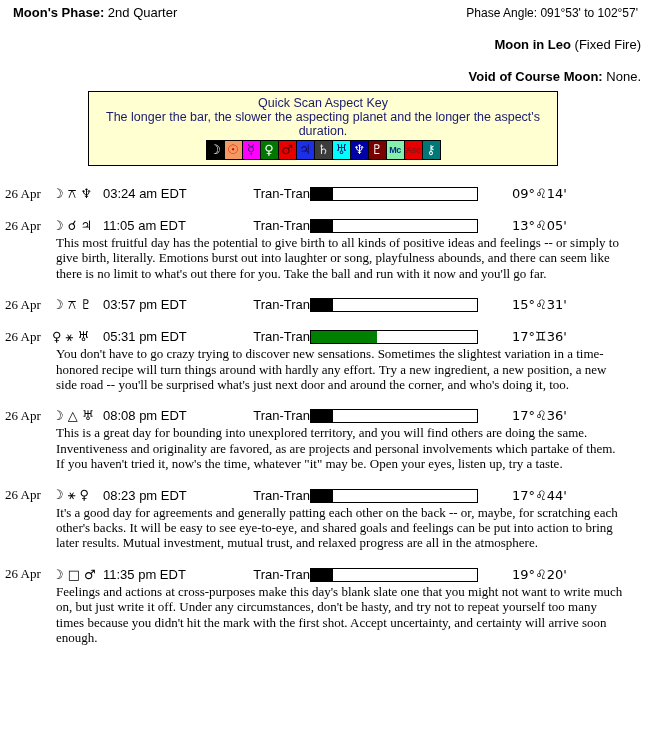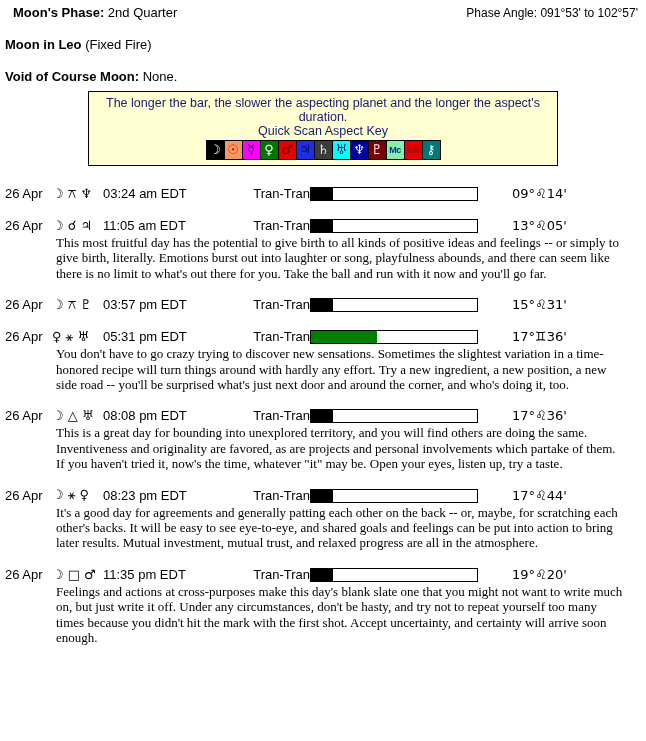--- a/index.html
+++ b/index.html
@@ -7,21 +7,21 @@
     width:646px;height:741px;
     background:#ffffff;color:#000;
     font-family:"Liberation Sans","DejaVu Sans",sans-serif;
     font-size:13px;
     overflow:hidden;
   }
   .page{padding:3px 5px 0 5px;position:relative;}
   b{font-weight:bold;}
   .topline{display:flex;justify-content:space-between;align-items:flex-start;margin-top:2px;padding-left:8px;}
   .phase-angle{font-size:12px;padding-right:3px;padding-top:1px;}
-  .hline{margin-top:17px;}
+  .hline{margin-top:17px;text-align:right;}
   .aspects-title{margin-top:33px;text-align:center;font-weight:bold;font-size:15px;}
   .key-box{
     width:468px;margin:7px auto 0 auto;
     border:1px solid #000;
     text-align:center;
     padding:4px 0 5px 0;
     font-size:12.5px;
   }
   .key-strip{
     display:inline-flex;
@@ -35,21 +35,21 @@
     width:17px;height:18px;
     display:flex;align-items:center;justify-content:center;
     font-family:"DejaVu Sans",sans-serif;
     font-size:13px;font-weight:bold;line-height:18px;
     overflow:hidden;
   }
   .key-tile.txt{font-family:"Liberation Sans",sans-serif;font-size:9px;letter-spacing:-0.5px;}
   .aspect-list{margin-top:19px;}
   .aspect-block{margin-bottom:15px;}
   .aspect-row{display:flex;align-items:center;height:17px;}
-  .col-date{width:47px;flex:none;}
+  .col-date{width:47px;flex:none;font-family:Liberation Serif, serif;}
   .col-sym{width:51px;flex:none;display:flex;gap:4px;font-family:"DejaVu Sans",sans-serif;font-size:13px;}
   .col-time{width:97px;flex:none;}
   .col-type{width:110px;flex:none;text-align:right;}
   .bar{
     width:166px;height:12px;flex:none;
     border:1px solid #000;background:#fff;
     position:relative;align-self:center;margin-top:1px;
   }
   .bar-fill{display:block;height:100%;width:0;}
   .col-deg{margin-left:34px;white-space:nowrap;}
@@ -77,22 +77,22 @@
     <span>(Fixed Fire)</span>
   </div>
 
   <div class="hline">
     <b>Void of Course Moon:</b>
     <span>None.</span>
   </div>
 
 
   <div class="key-box" id="key-box" style="background: rgb(255, 255, 210); color: rgb(25, 25, 112);">
+    <div>Quick Scan Aspect Key</div>
     <div>The longer the bar, the slower the aspecting planet and the longer the aspect's duration.</div>
-    <div>Quick Scan Aspect Key</div>
     <div class="key-strip" id="key-strip">
         <span class="key-tile" style="background: rgb(0, 0, 0); color: rgb(255, 255, 255);">☽</span>
         <span class="key-tile" style="background: rgb(242, 154, 98); color: rgb(224, 0, 0);">☉</span>
         <span class="key-tile" style="background: rgb(255, 0, 255); color: rgb(40, 40, 90);">☿</span>
         <span class="key-tile" style="background: rgb(0, 120, 0); color: rgb(255, 255, 255);">♀</span>
         <span class="key-tile" style="background: rgb(232, 0, 0); color: rgb(80, 0, 0);">♂</span>
         <span class="key-tile" style="background: rgb(27, 47, 232); color: rgb(20, 10, 80);">♃</span>
         <span class="key-tile" style="background: rgb(60, 60, 60); color: rgb(232, 232, 232);">♄</span>
         <span class="key-tile" style="background: rgb(0, 255, 255); color: rgb(20, 20, 100);">♅</span>
         <span class="key-tile" style="background: rgb(0, 0, 168); color: rgb(255, 255, 255);">♆</span>

